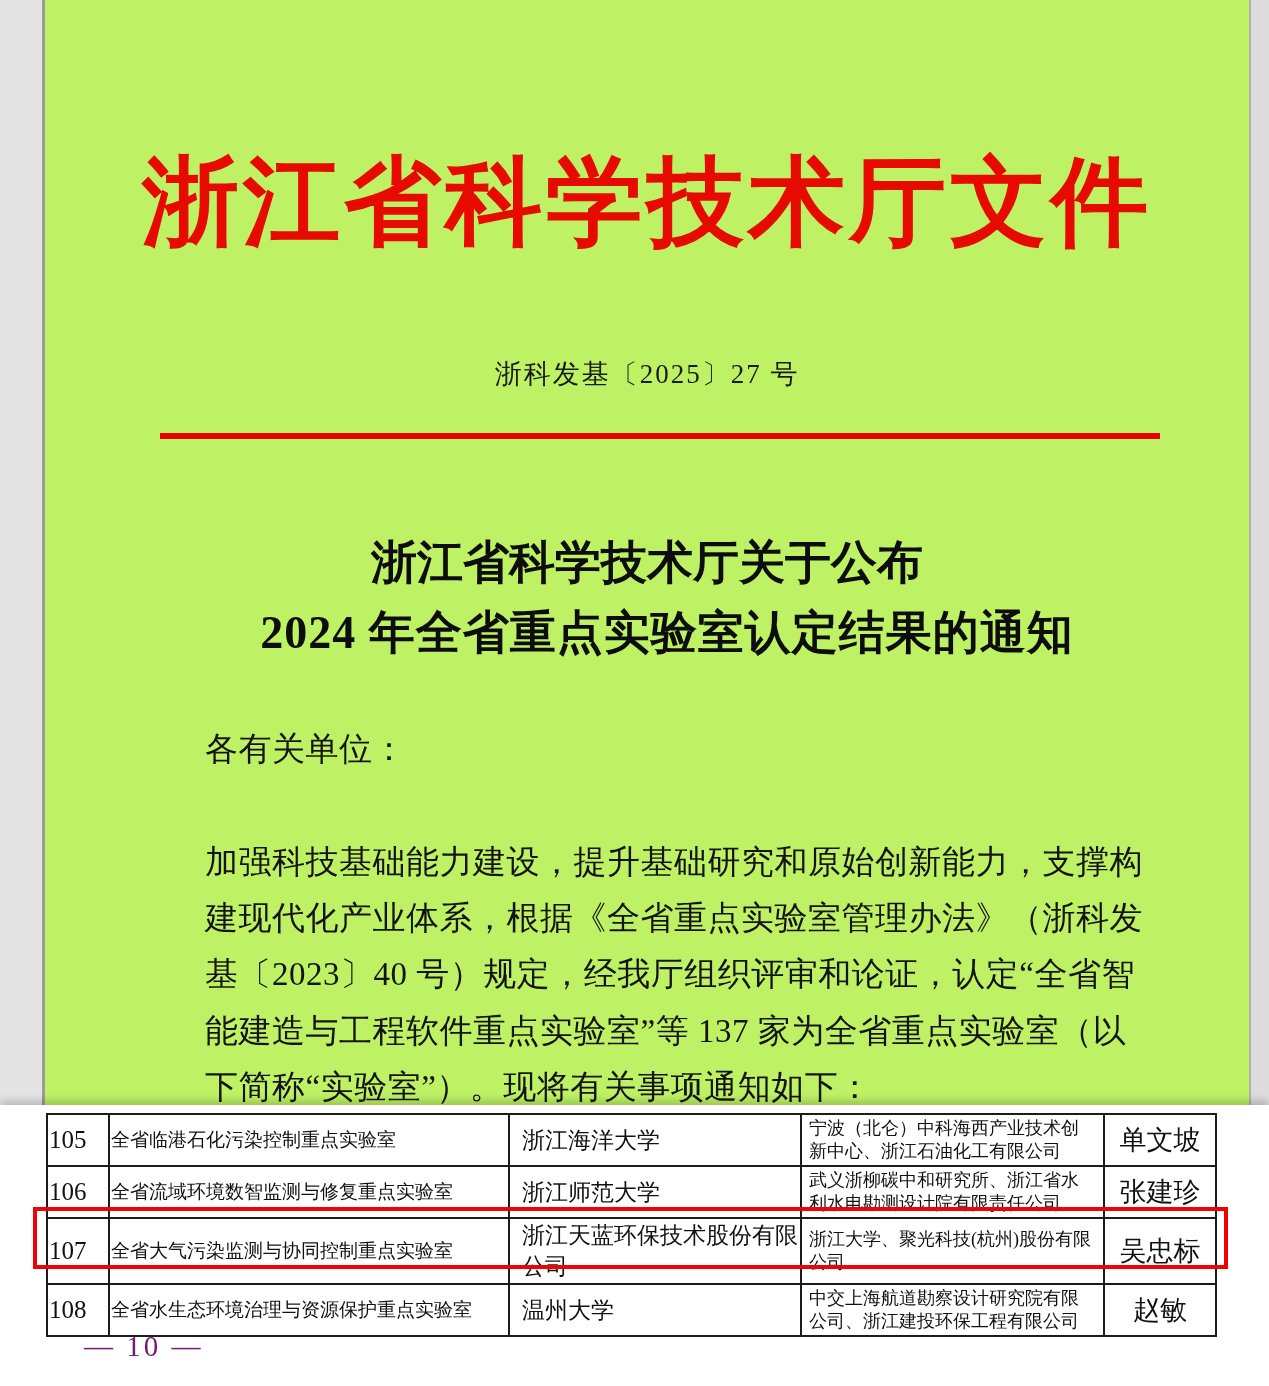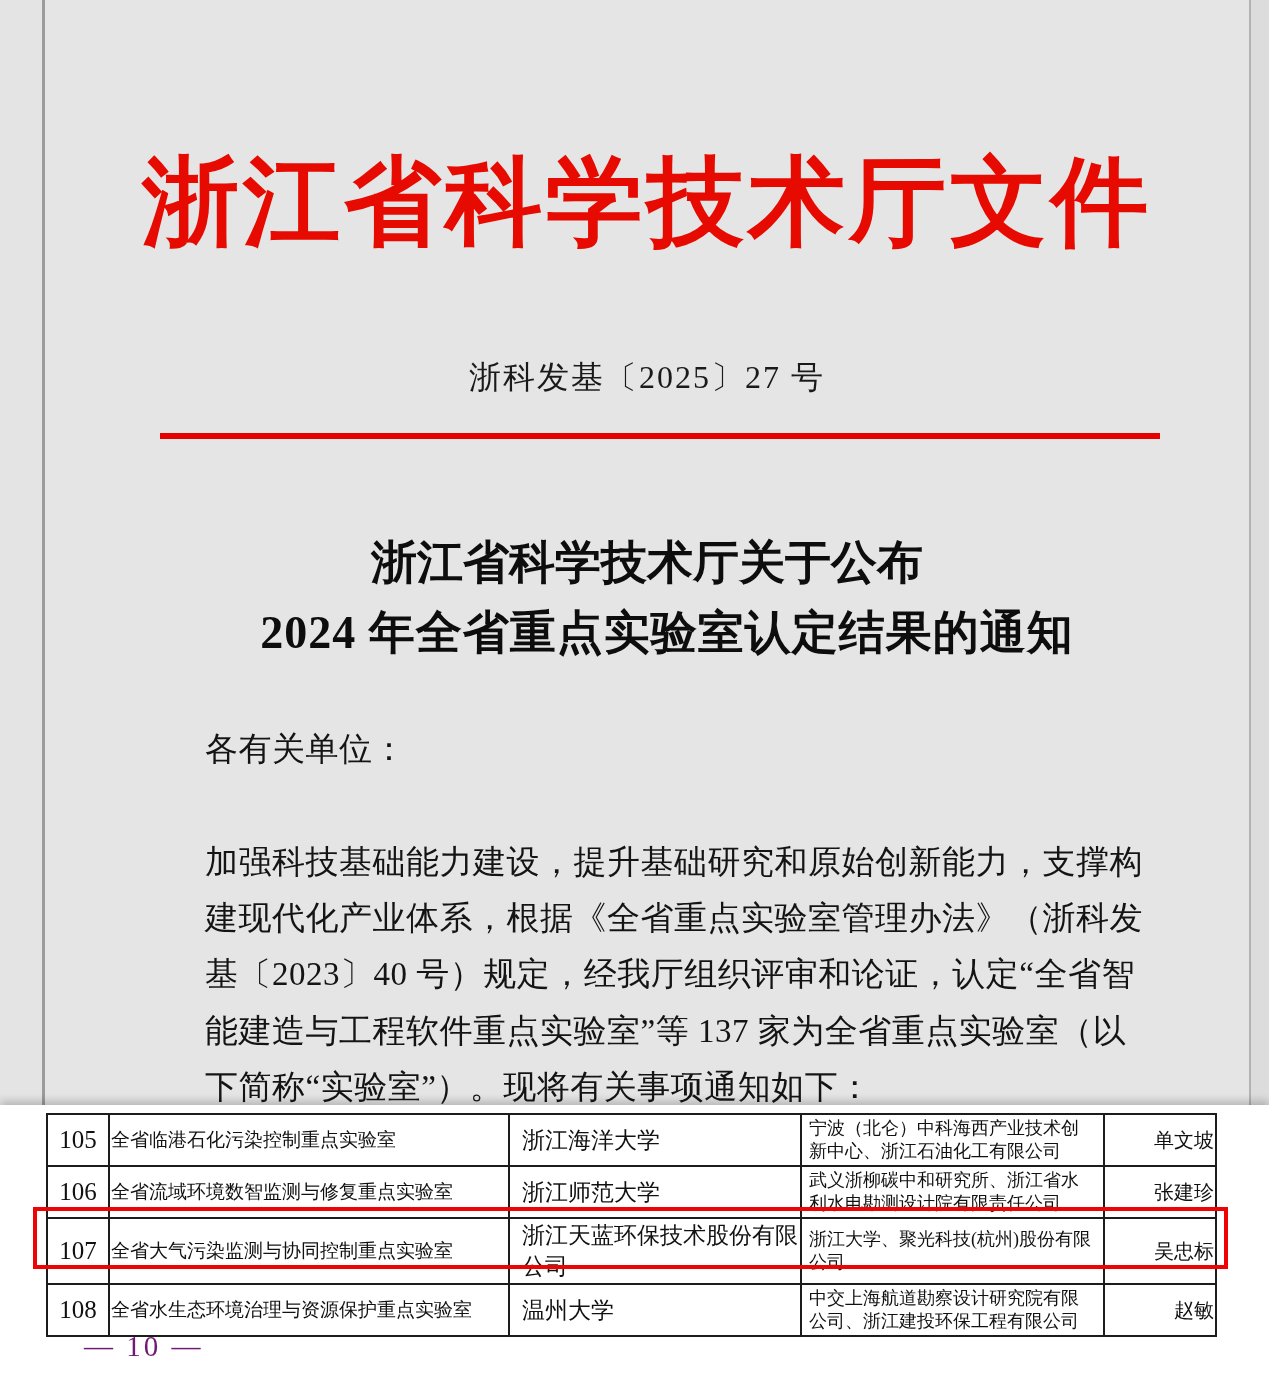--- a/index.html
+++ b/index.html
@@ -11,21 +11,21 @@
     overflow: hidden;
     font-family: "Liberation Serif", "DejaVu Serif", serif;
     color: #111;
   }
 
   
   .page-scan {
     position: absolute;
     left: 0; top: 0;
     width: 1269px; height: 1105px;
-    background: #e5e5e5;
+    background: #bef264;
   }
   .edge-left {
     position: absolute; left: 0; top: 0;
     width: 42px; height: 1105px;
     background: #e4e4e4;
     border-right: 3px solid #9b9b9b;
   }
   .edge-right {
     position: absolute; right: 0; top: 0;
     width: 18px; height: 1105px;
@@ -42,21 +42,21 @@
     font-weight: bold;
     letter-spacing: 4px;
     color: #e60a00;
     white-space: nowrap;
   }
   .doc-number {
     position: absolute;
     left: 45px; right: 20px;
     top: 356px;
     text-align: center;
-    font-size: 32px;
+    font-size: 27px;
     letter-spacing: 2px;
     color: #1a1a1a;
   }
   .red-divider {
     position: absolute;
     left: 160px; top: 433px;
     width: 1000px; height: 6px;
     background: #e60000;
   }
   .subject-line {
@@ -102,25 +102,25 @@
     vertical-align: middle;
     color: #111;
     overflow: hidden;
   }
   col.c-no   { width: 62px; }
   col.c-lab  { width: 400px; }
   col.c-inst { width: 292px; }
   col.c-part { width: 303px; }
   col.c-dir  { width: 112px; }
 
-  td.no   { text-align: center; font-size: 25px; font-family: "Liberation Serif", serif; height: 46px; margin-left: 12px; }
+  td.no   { text-align: left; font-size: 25px; font-family: "Liberation Serif", serif; height: 46px; margin-left: 12px; }
   td.lab  { font-size: 19px; }
   td.inst { padding-left: 12px; font-size: 23px; }
   td.part { padding: 2px 7px; font-size: 18px; line-height: 23px; }
-  td.dir  { text-align: right; font-size: 20px; }
+  td.dir  { text-align: center; font-size: 27px; }
 
   .highlight-box {
     position: absolute;
     left: 33px; top: 1207px;
     width: 1195px; height: 62px;
     box-sizing: border-box;
     border: 4px solid #ee0404;
     z-index: 5;
     pointer-events: none;
   }

